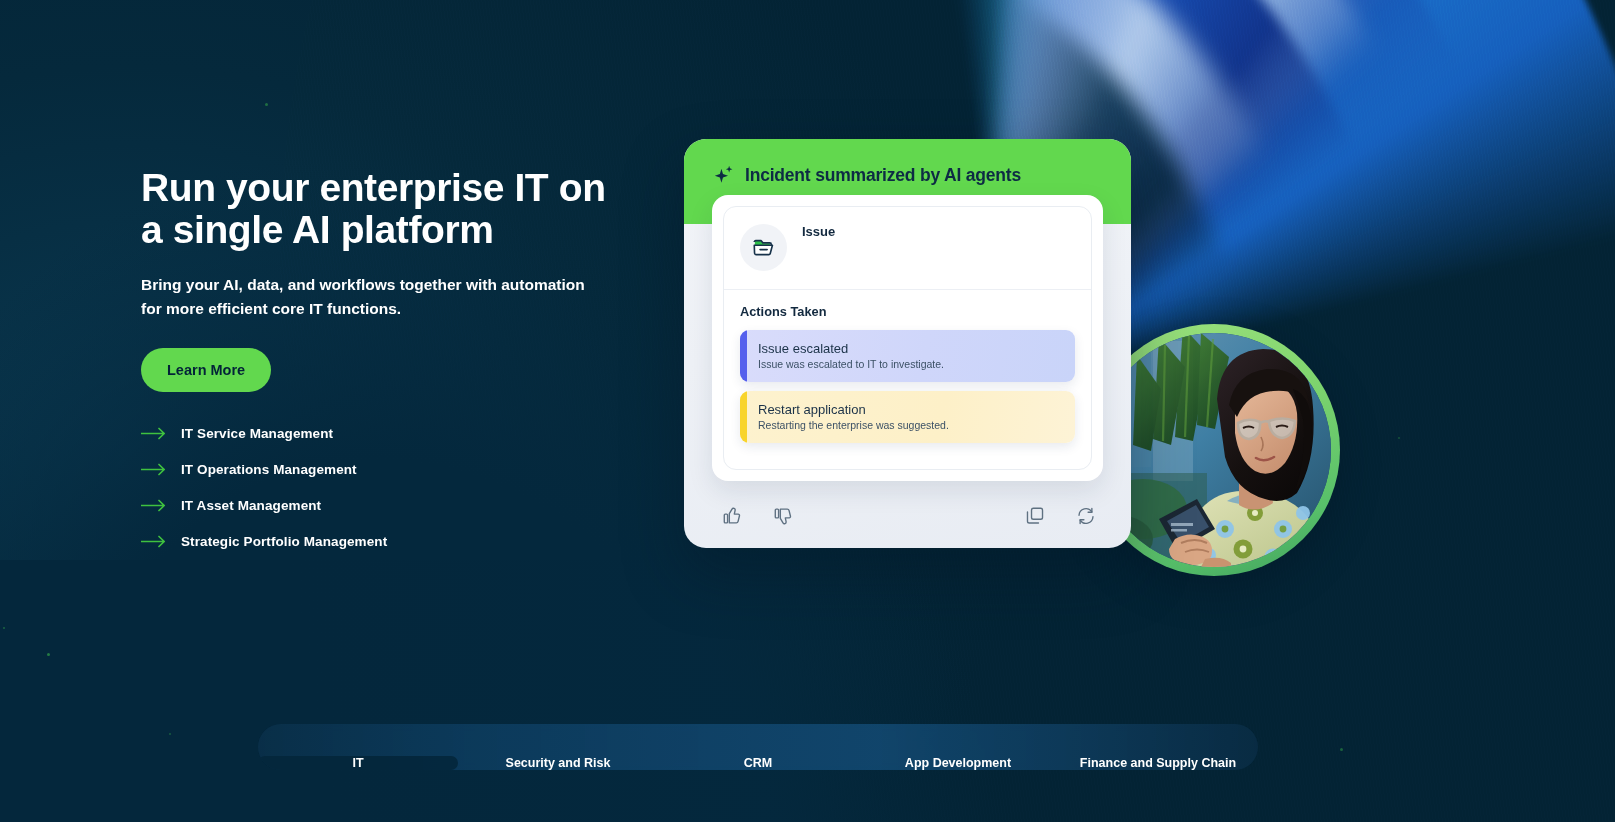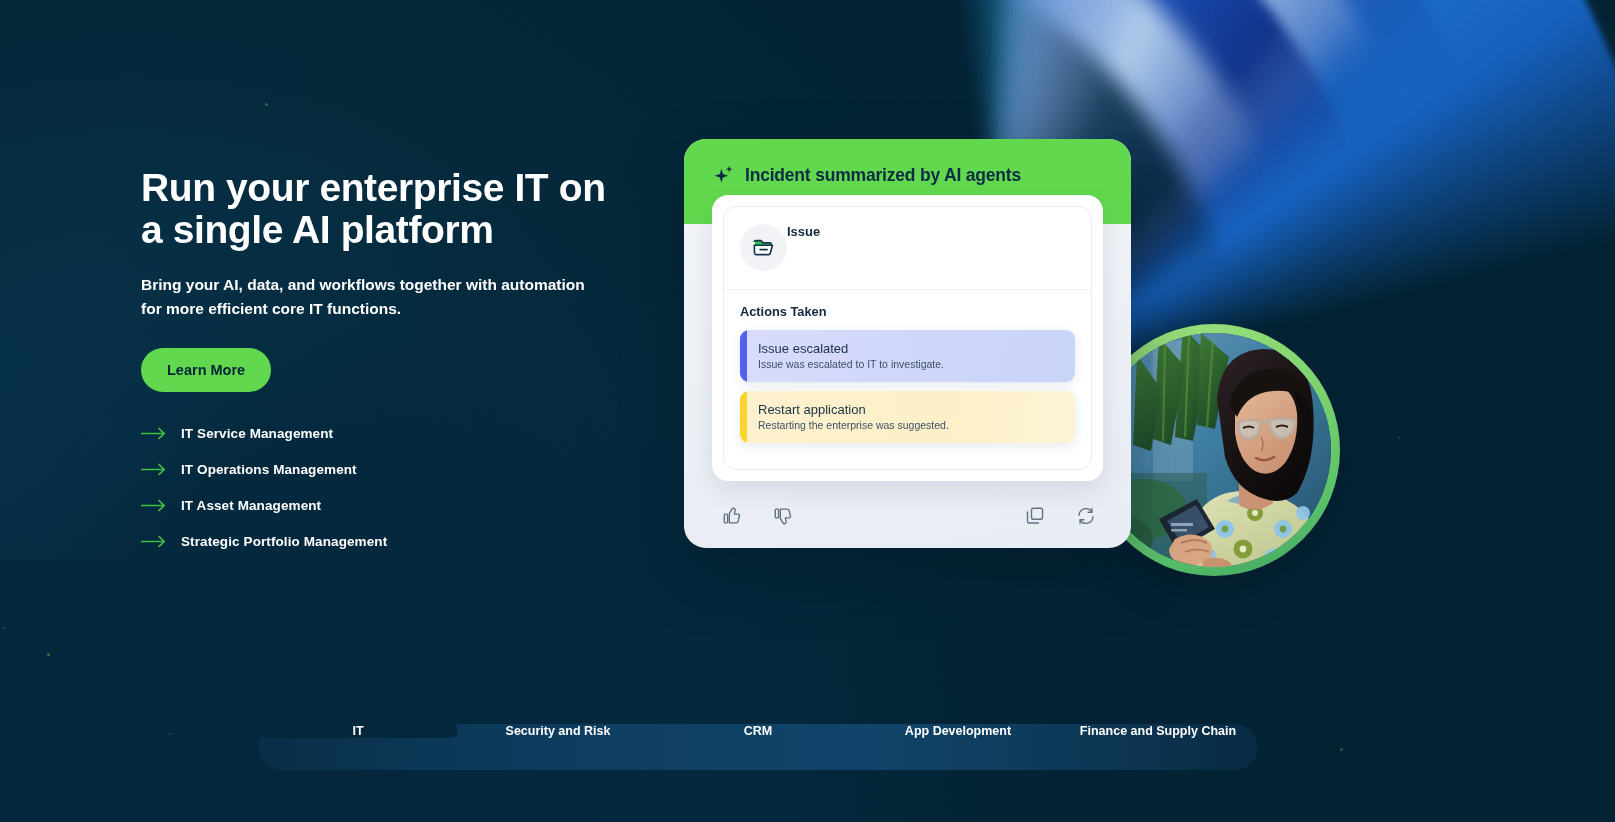--- a/index.html
+++ b/index.html
@@ -262,20 +262,21 @@
     padding: 11px;
   }
   .ai-inner {
     border: 1px solid #e9edf2;
     border-radius: 13px;
     overflow: hidden;
     background: #fff;
   }
   .issue-row {
     display: flex;
+    gap: 15px;
     padding: 17px 16px 18px 16px;
     border-bottom: 1px solid #eceff4;
   }
   .issue-ico-circle {
     width: 47px; height: 47px;
     border-radius: 50%;
     background: #f1f3f7;
     display: flex; align-items: center; justify-content: center;
     flex: none;
   }
@@ -374,21 +375,21 @@
     border-radius: 23px;
     background: linear-gradient(90deg,
         rgba(10,48,74,0.88) 0%,
         rgba(14,62,97,0.80) 20%,
         rgba(19,74,116,0.72) 42%,
         rgba(22,82,128,0.70) 62%,
         rgba(16,62,96,0.80) 82%,
         rgba(9,44,68,0.92) 100%);
     backdrop-filter: blur(3px);
     display: flex;
-    align-items: flex-start;
+    align-items: flex-end;
     z-index: 40;
     overflow: hidden;
   }
   .tab {
     flex: 1;
     display: flex;
     align-items: center;
     justify-content: center;
     text-align: center;
     color: #ffffff;

